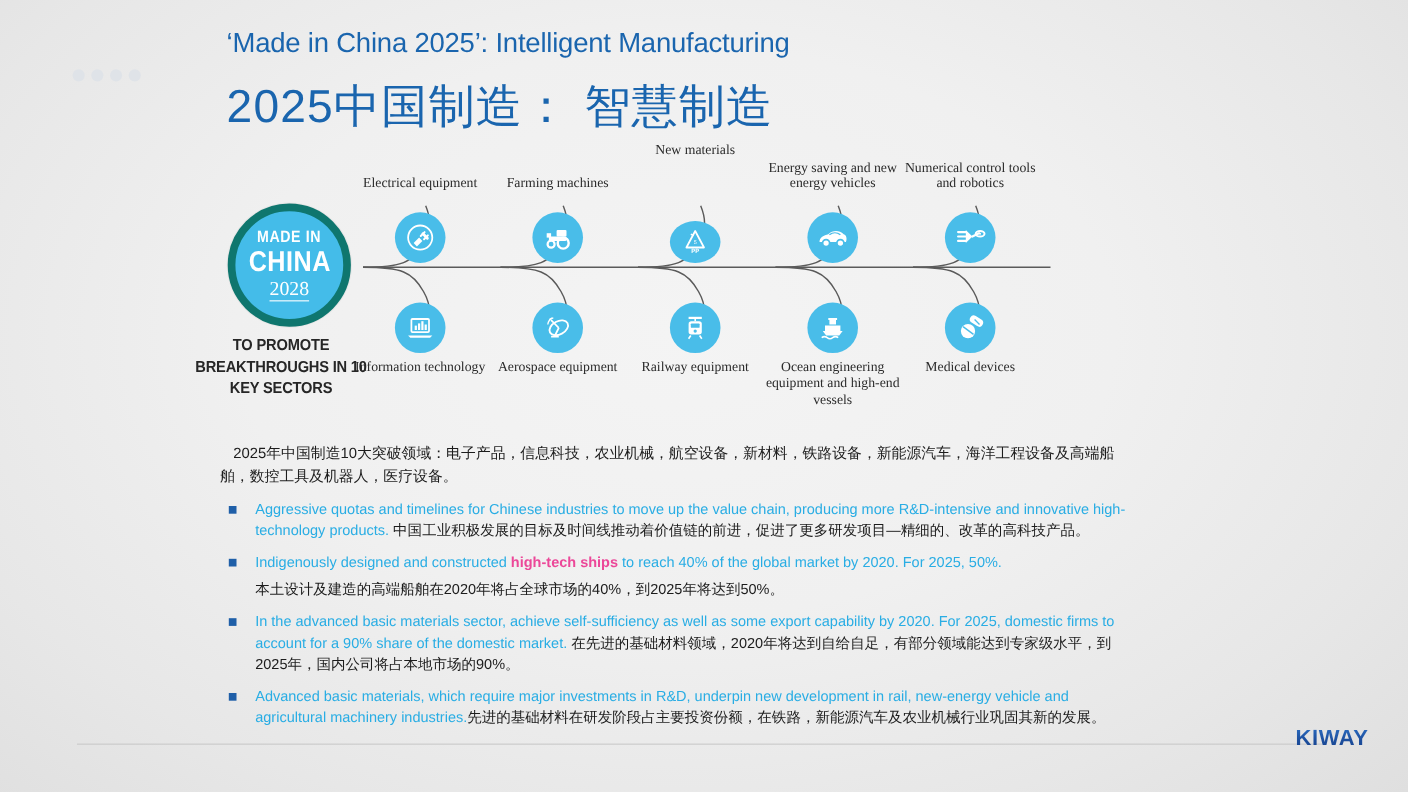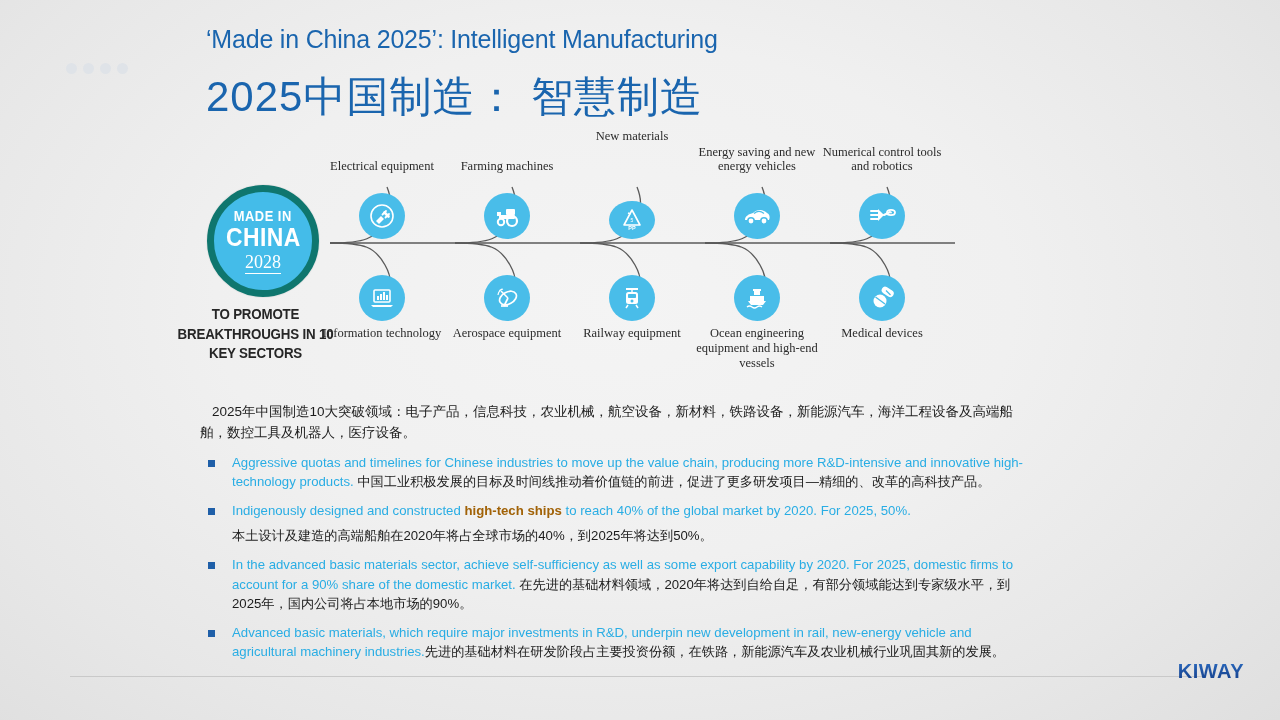--- a/index.html
+++ b/index.html
@@ -171,21 +171,21 @@
     left: 8px; top: 7px;
     width: 7px; height: 7px;
     background: #1f5fa8;
   }
   .bullet p {
     font-size: 13.2px;
     line-height: 1.48;
     color: #1c1c1c;
   }
   .en { color: #29ade4; }
-  .en.b { font-weight: bold; color: #a16207; }
+  .en.b { font-weight: bold; color: #ec4899; }
   .bk { color: #1c1c1c; }
   .cn-line { font-size: 13.5px; line-height: 1.55; color: #1c1c1c; }
   .sp { margin-top: 6px; display: block; }
 
   
   .footer-rule {
     position: absolute;
     left: 70px; top: 676px;
     width: 1132px;
     height: 1px;

